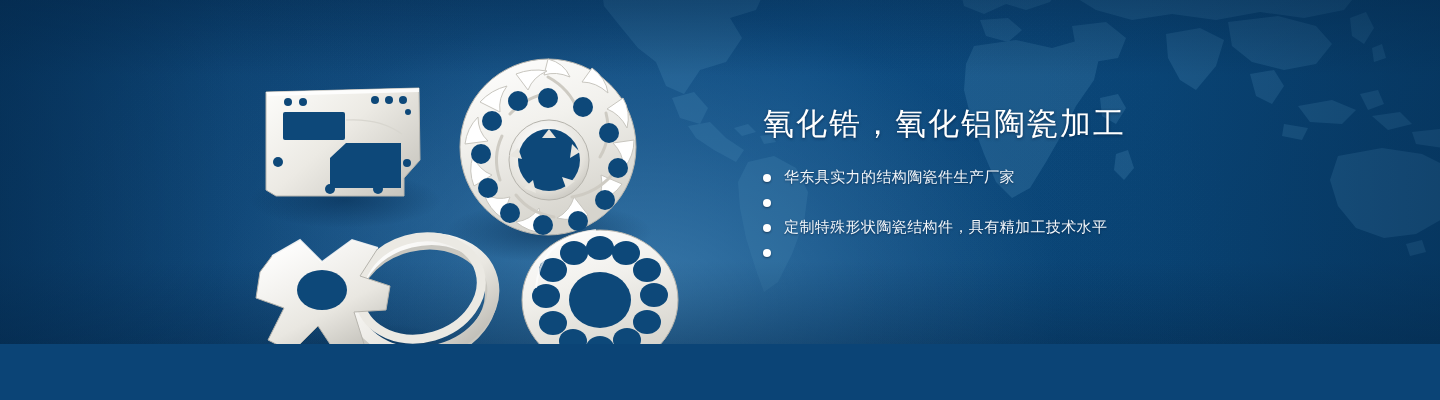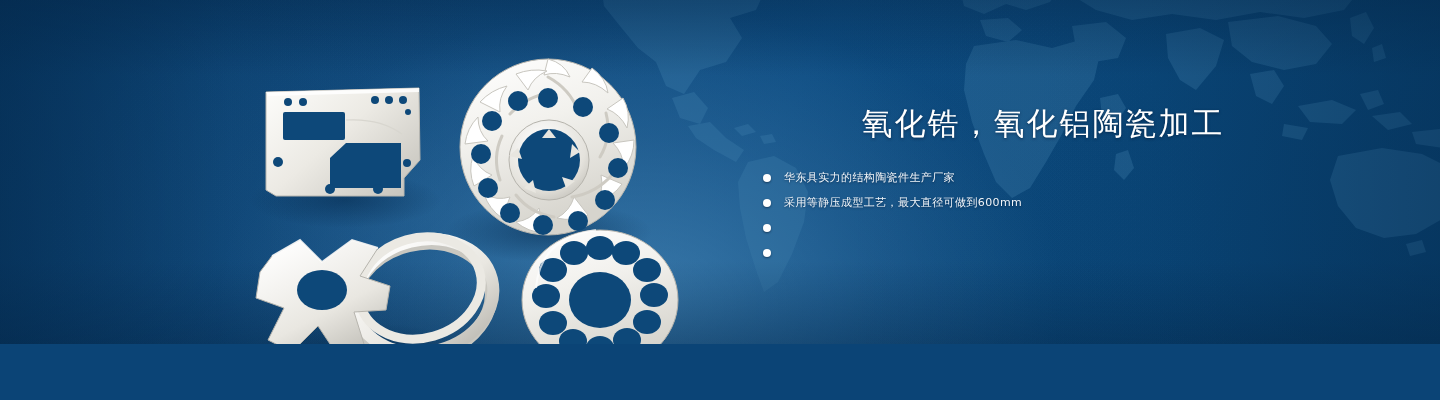--- a/index.html
+++ b/index.html
@@ -11,21 +11,20 @@
     background: #0b4476;
     font-family: "DejaVu Sans", "Liberation Sans", sans-serif;
   }
 
   #banner {
     position: relative;
     width: 1440px;
     height: 344px;
     overflow: hidden;
     background: #0b4476;
-    text-align: center;
   }
 
   
   .bg-base {
     position: absolute; inset: 0;
     background:
       radial-gradient(ellipse 620px 430px at 640px 300px, rgba(86,150,196,0.55) 0%, rgba(64,124,172,0.30) 38%, rgba(20,80,130,0.05) 68%, rgba(0,0,0,0) 100%),
       radial-gradient(ellipse 900px 560px at 430px 210px, rgba(40,104,156,0.45) 0%, rgba(18,78,128,0.12) 55%, rgba(0,0,0,0) 80%),
       linear-gradient(118deg, #073a68 0%, #0a4173 26%, #0d4c82 52%, #0a4678 74%, #083f6e 100%);
   }
@@ -55,21 +54,21 @@
   .bullet-row {
     display: flex; align-items: center;
     height: 21px; margin-bottom: 4px;
   }
   .dot {
     width: 8px; height: 8px; border-radius: 50%;
     background: #ffffff; flex: 0 0 8px; margin-right: 13px;
     box-shadow: 0 1px 2px rgba(0,15,35,0.5);
   }
   .bullet-text {
-    font-size: 11px; color: #f2f6fa; white-space: nowrap;
+    font-size: 15px; color: #f2f6fa; white-space: nowrap;
     letter-spacing: .4px; text-shadow: 0 1px 2px rgba(0,20,45,0.5);
   }
 
   
   .photos { position: absolute; left: 0; top: 0; width: 740px; height: 400px; }
   .photos svg { position: absolute; left: 0; top: 0; width: 740px; height: 400px; }
 </style>
 </head>
 <body>
 
@@ -279,24 +278,24 @@
   <div class="copy">
     <div class="headline">氧化锆，氧化铝陶瓷加工</div>
 
     <ul class="bullets">
       <li class="bullet-row">
         <span class="dot"></span>
         <span class="bullet-text">华东具实力的结构陶瓷件生产厂家</span>
       </li>
       <li class="bullet-row">
         <span class="dot"></span>
-        <span class="bullet-text">采用等静压成型工艺，最大直径可做到600mm</span>
       </li>
       <li class="bullet-row">
         <span class="dot"></span>
+        <span class="bullet-text">定制特殊形状陶瓷结构件，具有精加工技术水平</span>
       </li>
       <li class="bullet-row">
         <span class="dot"></span>
       </li>
     </ul>
   </div>
 
 </div>
 
 </body></html>

